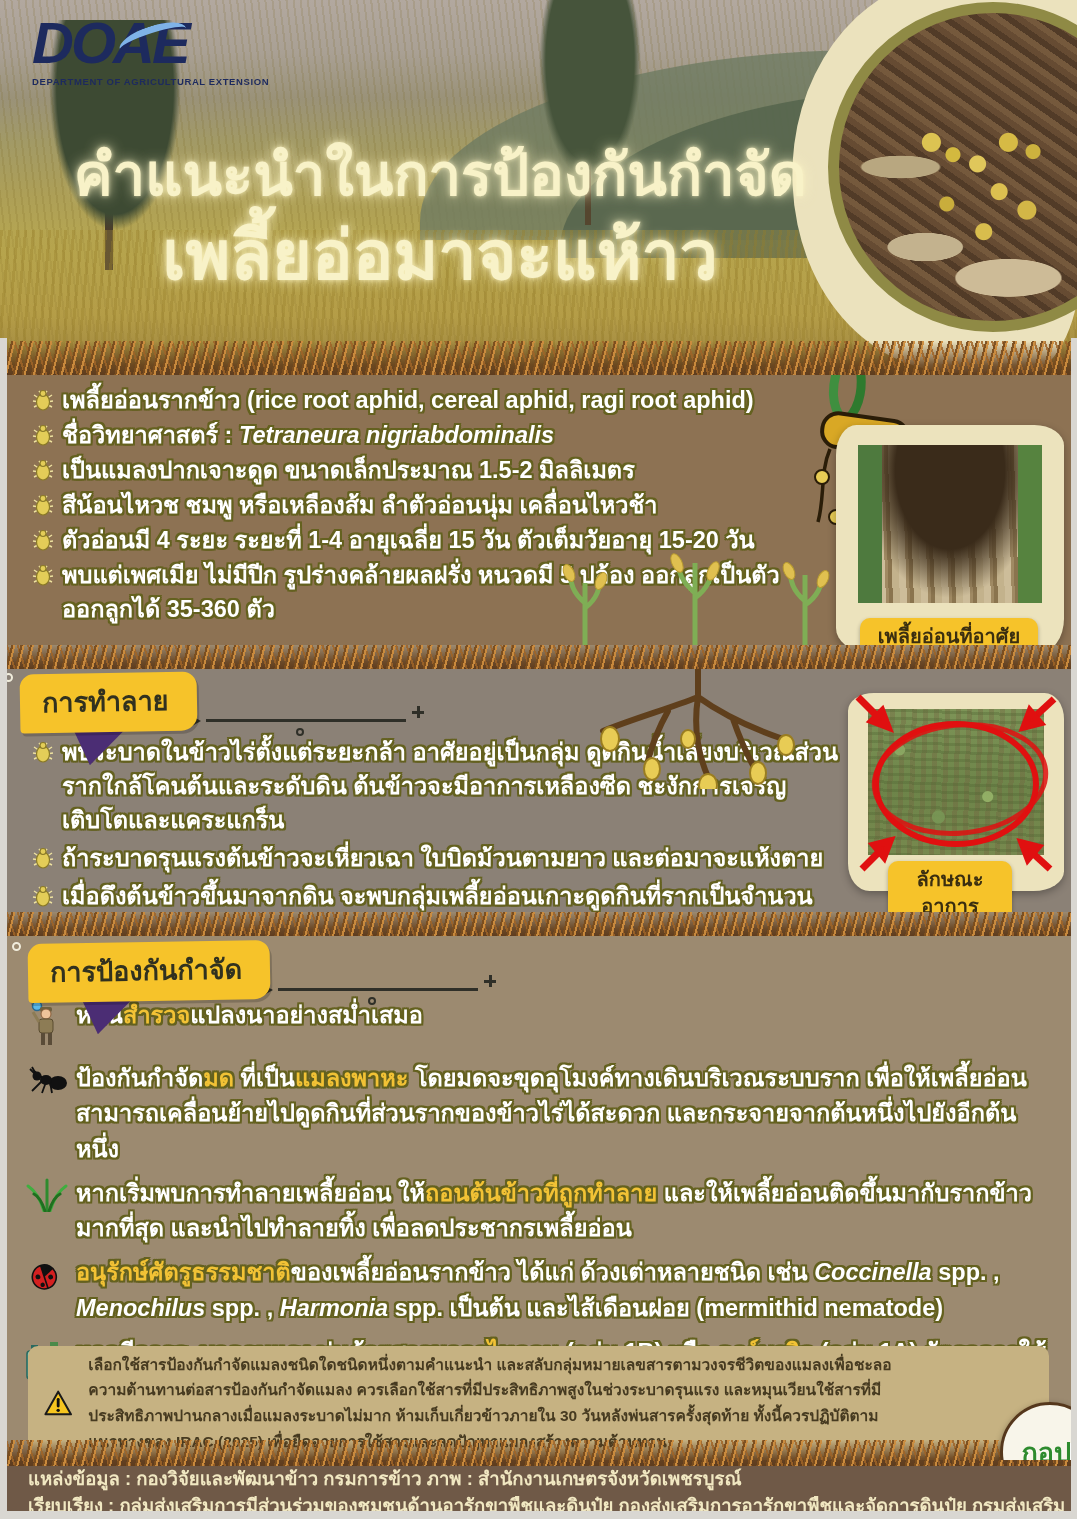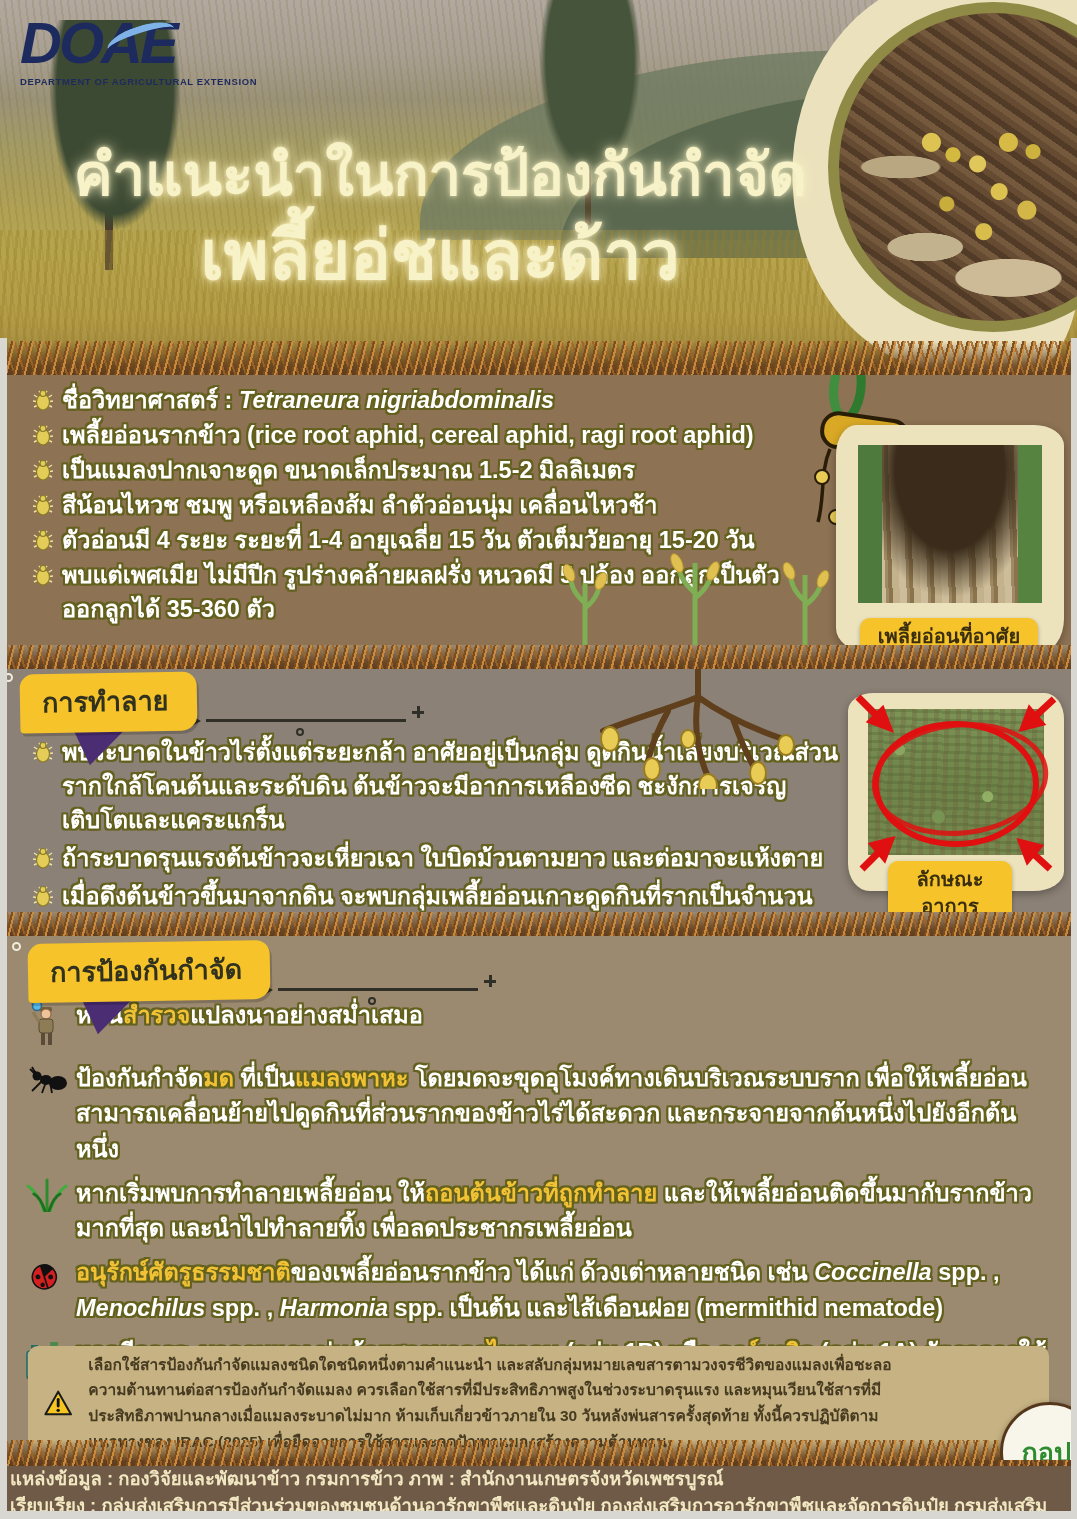--- a/index.html
+++ b/index.html
@@ -18,21 +18,21 @@
       linear-gradient(180deg,#b2a89f 0%,#a9a094 14%,#9a9279 26%,#a29a66 38%,#ad9f57 52%,#b8a850 68%,#c0ab4e 84%,#a38e46 100%);}
   .mtn1{position:absolute;left:420px;top:50px;width:900px;height:190px;background:#6e7a62;border-radius:50% 50% 0 0/90% 90% 0 0;opacity:.8;}
   .mtn2{position:absolute;left:560px;top:88px;width:800px;height:170px;background:#55644c;border-radius:48% 52% 0 0/95% 85% 0 0;opacity:.85;}
   .tree1{position:absolute;left:40px;top:20px;width:150px;height:230px;background:radial-gradient(ellipse at 50% 30%,#3d4a33 0 55%,rgba(61,74,51,0) 62%);}
   .tree2{position:absolute;left:530px;top:0px;width:120px;height:200px;background:radial-gradient(ellipse at 50% 30%,#46543b 0 52%,rgba(70,84,59,0) 60%);}
   .trunk{position:absolute;left:105px;top:120px;width:8px;height:150px;background:#4a3c2c;}
   .trunk2{position:absolute;left:585px;top:95px;width:6px;height:130px;background:#55462f;}
   .field{position:absolute;left:0;top:230px;width:1077px;height:145px;
     background:repeating-linear-gradient(95deg,rgba(150,125,40,.35) 0 3px,rgba(0,0,0,0) 3px 8px),linear-gradient(180deg,rgba(186,164,70,.25),rgba(150,120,55,.45));}
 
-  .logo{position:absolute;left:20px;top:14px;z-index:5;}
+  .logo{position:absolute;left:32px;top:14px;z-index:5;}
   .logo-acr{font-size:58px;font-weight:bold;color:var(--navy);letter-spacing:-3px;line-height:1;font-style:italic;}
   .logo-swoosh{position:absolute;left:86px;top:12px;width:70px;height:26px;border-radius:50%;
     border-top:7px solid #7fb3e8;transform:rotate(-18deg);}
   .logo-cap{margin-top:4px;font-size:9.5px;font-weight:bold;color:var(--navy);letter-spacing:.6px;}
 
   .title{position:absolute;left:60px;top:140px;width:760px;text-align:center;z-index:4;color:var(--c-cream);
     text-shadow:0 0 14px rgba(255,248,200,.85),0 0 4px rgba(255,248,200,.7);}
   .title-l1{font-size:58px;font-weight:bold;line-height:1.2;}
   .title-l2{font-size:68px;font-weight:bold;line-height:1.35;}
 
@@ -140,21 +140,21 @@
   
   .warnbox{position:absolute;left:28px;top:410px;width:1021px;height:114px;background:var(--c-warn);
     border-radius:10px;display:flex;align-items:center;gap:16px;padding:0 120px 0 16px;z-index:4;}
   .warn-tx{font-size:15.5px;font-weight:bold;color:#463a20;line-height:1.65;}
 
   .kplogo{position:absolute;left:1000px;top:466px;width:100px;height:100px;border-radius:50%;z-index:8;
     border:3px solid #55371c;overflow:hidden;background:linear-gradient(180deg,#f8f5ea 0 58%,#6b4326 58%);
     display:flex;align-items:center;justify-content:center;box-shadow:0 2px 6px rgba(0,0,0,.35);}
   .kplogo span{font-size:27px;font-weight:bold;color:#2e8b2e;text-shadow:1px 1px 0 #fff;}
 
-  .footer .f-line{color:#f1e8c2;font-weight:bold;font-size:18.5px;line-height:1.45;padding-left:10px;}
+  .footer .f-line{color:#f1e8c2;font-weight:bold;font-size:18.5px;line-height:1.45;padding-left:28px;}
   .footer{padding-top:6px;}
 
   
   .edgeL{position:absolute;left:0;top:338px;width:7px;height:1181px;background:#d9d7d2;z-index:9;}
   .edgeR{position:absolute;right:0;top:338px;width:6px;height:1181px;background:#d9d7d2;z-index:9;}
   .edgeB{position:absolute;left:0;top:1511px;width:1077px;height:8px;background:#d9d7d2;z-index:10;}
 
   .deco-svg{position:absolute;z-index:3;}
 </style>
 </head>
@@ -172,21 +172,21 @@
     <div class="field"></div>
 
     <div class="logo">
       <div class="logo-acr">DOAE</div>
       <div class="logo-swoosh"></div>
       <div class="logo-cap">DEPARTMENT OF AGRICULTURAL EXTENSION</div>
     </div>
 
     <div class="title">
       <div class="title-l1">คำแนะนำในการป้องกันกำจัด</div>
-      <div class="title-l2">เพลี้ยอ่ชและด้าว</div>
+      <div class="title-l2">เพลี้ยอ่อมาจะแห้าว</div>
     </div>
 
     <div class="photo-blob"></div>
     <div class="photo-circle"></div>
   </div>
 
   <div class="grass grassA"></div>
 
   <div class="sect facts">
     <div class="blist">
@@ -198,38 +198,38 @@
                 <line x1="4" y1="20" x2="10" y2="17"></line>
                 <line x1="22" y1="8" x2="16" y2="12"></line>
                 <line x1="23" y1="14" x2="16" y2="15"></line>
                 <line x1="22" y1="20" x2="16" y2="17"></line>
                 <line x1="9" y1="4" x2="12" y2="8"></line>
                 <line x1="17" y1="4" x2="14" y2="8"></line>
               </g>
               <ellipse cx="13" cy="15" rx="6.5" ry="8" fill="#e3cd58" stroke="#8a7a28" stroke-width="1.2"></ellipse>
               <circle cx="13" cy="6.5" r="3" fill="#e3cd58" stroke="#8a7a28" stroke-width="1.2"></circle>
             </svg></span>
+        <span class="btx otx"><span>เพลี้ยอ่อนรากข้าว (rice root aphid, cereal aphid, ragi root aphid)</span></span>
+      </div>
+      <div class="bullet">
+        <span class="bic"><svg width="26" height="26" viewBox="0 0 26 26">
+              <g stroke="#efe3a0" stroke-width="1.4">
+                <line x1="4" y1="8" x2="10" y2="12"></line>
+                <line x1="3" y1="14" x2="10" y2="15"></line>
+                <line x1="4" y1="20" x2="10" y2="17"></line>
+                <line x1="22" y1="8" x2="16" y2="12"></line>
+                <line x1="23" y1="14" x2="16" y2="15"></line>
+                <line x1="22" y1="20" x2="16" y2="17"></line>
+                <line x1="9" y1="4" x2="12" y2="8"></line>
+                <line x1="17" y1="4" x2="14" y2="8"></line>
+              </g>
+              <ellipse cx="13" cy="15" rx="6.5" ry="8" fill="#e3cd58" stroke="#8a7a28" stroke-width="1.2"></ellipse>
+              <circle cx="13" cy="6.5" r="3" fill="#e3cd58" stroke="#8a7a28" stroke-width="1.2"></circle>
+            </svg></span>
         <span class="btx otx"><span>ชื่อวิทยาศาสตร์ : </span><span class="it">Tetraneura nigriabdominalis</span></span>
-      </div>
-      <div class="bullet">
-        <span class="bic"><svg width="26" height="26" viewBox="0 0 26 26">
-              <g stroke="#efe3a0" stroke-width="1.4">
-                <line x1="4" y1="8" x2="10" y2="12"></line>
-                <line x1="3" y1="14" x2="10" y2="15"></line>
-                <line x1="4" y1="20" x2="10" y2="17"></line>
-                <line x1="22" y1="8" x2="16" y2="12"></line>
-                <line x1="23" y1="14" x2="16" y2="15"></line>
-                <line x1="22" y1="20" x2="16" y2="17"></line>
-                <line x1="9" y1="4" x2="12" y2="8"></line>
-                <line x1="17" y1="4" x2="14" y2="8"></line>
-              </g>
-              <ellipse cx="13" cy="15" rx="6.5" ry="8" fill="#e3cd58" stroke="#8a7a28" stroke-width="1.2"></ellipse>
-              <circle cx="13" cy="6.5" r="3" fill="#e3cd58" stroke="#8a7a28" stroke-width="1.2"></circle>
-            </svg></span>
-        <span class="btx otx"><span>เพลี้ยอ่อนรากข้าว (rice root aphid, cereal aphid, ragi root aphid)</span></span>
       </div>
       <div class="bullet">
         <span class="bic"><svg width="26" height="26" viewBox="0 0 26 26">
               <g stroke="#efe3a0" stroke-width="1.4">
                 <line x1="4" y1="8" x2="10" y2="12"></line>
                 <line x1="3" y1="14" x2="10" y2="15"></line>
                 <line x1="4" y1="20" x2="10" y2="17"></line>
                 <line x1="22" y1="8" x2="16" y2="12"></line>
                 <line x1="23" y1="14" x2="16" y2="15"></line>
                 <line x1="22" y1="20" x2="16" y2="17"></line>

